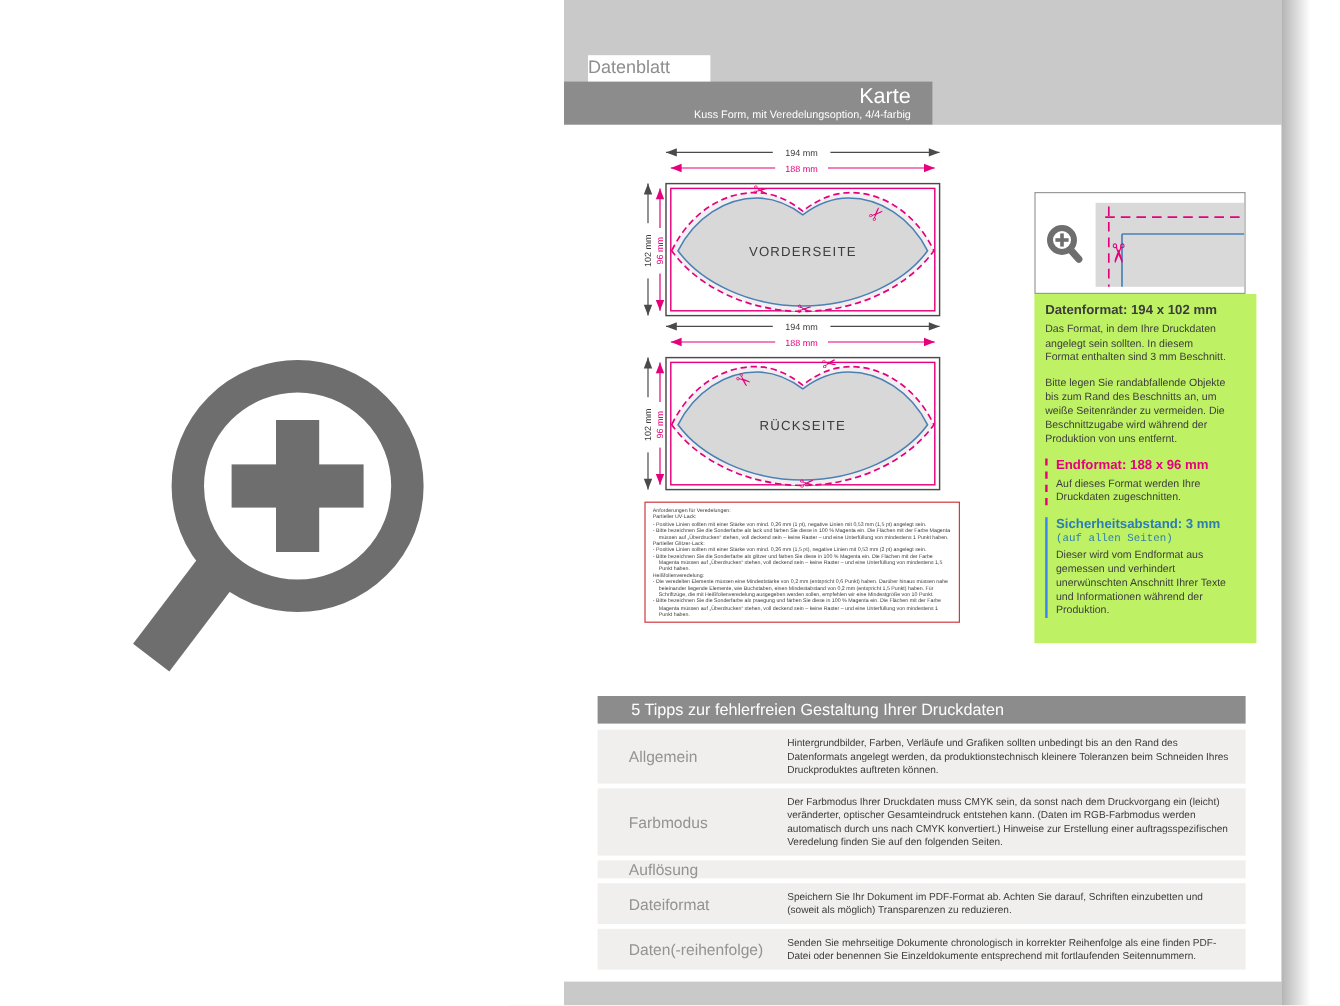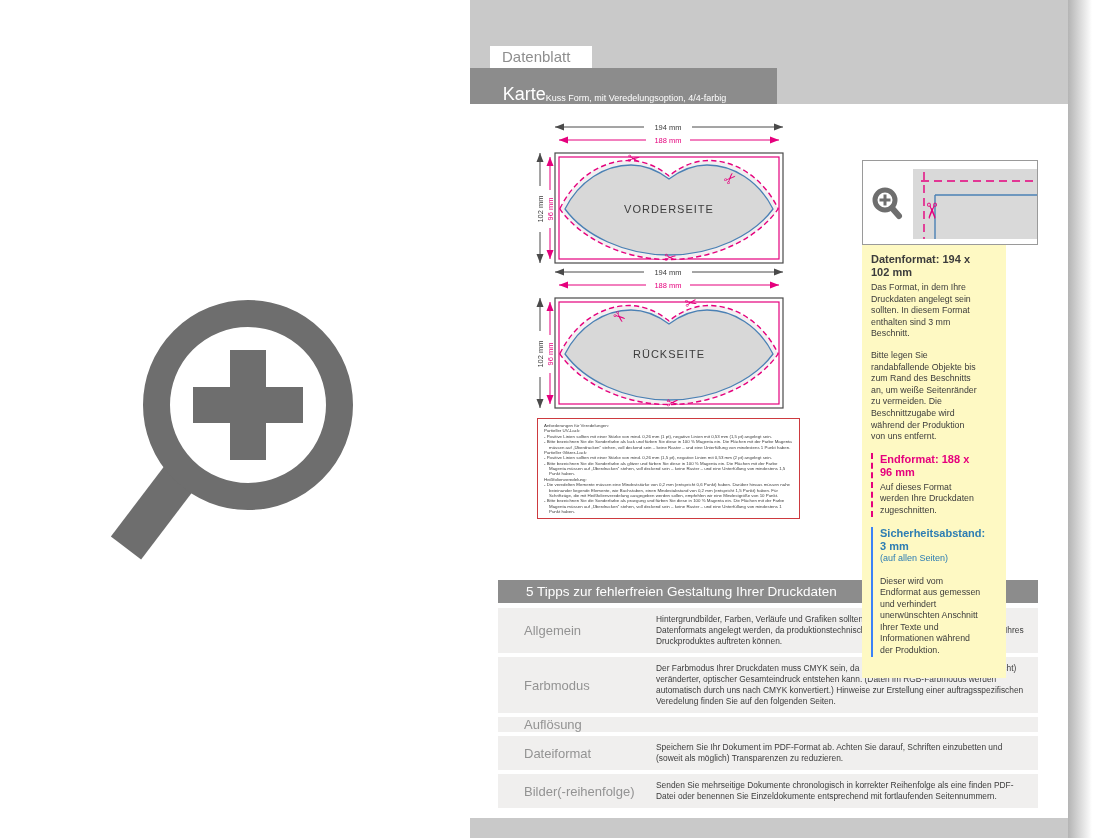--- a/index.html
+++ b/index.html
@@ -8,53 +8,53 @@
 
   
   .big-zoom{position:absolute;left:110px;top:270px;}
 
   
   .page{position:absolute;left:470px;top:0;width:598px;height:838px;background:#c9c9c9;}
   .page-shadow{position:absolute;left:1068px;top:0;width:24px;height:838px;
     background:linear-gradient(to right, rgba(130,130,130,.6), rgba(255,255,255,0));}
 
   .tab{position:absolute;left:20px;top:46px;width:102px;height:30px;background:#ffffff;
-    color:#8e8e8e;font-size:15px;line-height:22px;padding-left:12px;box-sizing:border-box;}
+    color:#8e8e8e;font-size:15px;line-height:22px;padding-left:0;box-sizing:border-box;}
   .titlebar{position:absolute;left:0;top:68px;width:307px;height:36px;background:#8c8c8c;
-    color:#ffffff;display:flex;align-items:flex-end;justify-content:center;
+    color:#ffffff;display:flex;flex-direction:column;align-items:flex-end;justify-content:center;
     padding-right:18px;box-sizing:border-box;}
   .titlebar .t1{font-size:18px;line-height:19px;}
   .titlebar .t2{font-size:9px;line-height:11px;}
 
   .content{position:relative;margin-top:104px;background:#ffffff;min-height:700px;
     padding-bottom:6px;width:598px;box-sizing:border-box;}
 
   .diagram{position:absolute;left:60px;}
   .diagram.front{top:14px;}
   .diagram.back{top:159px;}
 
   .reqbox{position:absolute;left:67px;top:314px;width:263px;border:1px solid #cd3a3f;
     box-sizing:border-box;padding:4px 6px;background:#ffffff;}
   .req-line{font-size:4.4px;line-height:1.22;color:#3c3c3c;}
   .req-line.bullet{padding-left:5px;text-indent:-5px;}
   .req-line.bullet::before{content:"- ";}
 
   .inset{position:absolute;left:392px;top:56px;width:176px;height:85px;background:#ffffff;
     border:1px solid #9a9a9a;box-sizing:border-box;}
 
-  .panel{position:absolute;left:392px;top:141px;width:144px;background:#fef9c3;
+  .panel{position:absolute;left:392px;top:141px;width:185px;background:#bef264;
     box-sizing:border-box;padding:8px 25px 10px 9px;}
   .panel h3{margin:0 0 3px 0;font-size:11px;line-height:13px;}
   .panel p{margin:0 0 10px 0;font-size:8.8px;line-height:11.6px;}
   .blk-daten h3{color:#3c3c3c;}
   .blk-end{border-left:2px dashed #e5007d;padding-left:7px;margin-bottom:10px;}
   .blk-end h3{color:#e5007d;}
   .blk-safe{border-left:2px solid #3b82f6;padding-left:7px;}
   .blk-safe h3{color:#2d7db3;margin-bottom:0;}
-  .blk-safe .sub{color:#2d7db3;font-size:9px;line-height:11px;margin-bottom:12px;}
+  .blk-safe .sub{color:#2d7db3;font-size:9px;line-height:11px;margin-bottom:2px;font-family:Liberation Mono, monospace;}
   .blk-safe p{margin-bottom:11px;}
 
   .tips-wrap{margin:0 30px 0 28px;padding-top:476px;}
   .tips-bar{height:23px;background:#8c8c8c;color:#ffffff;font-size:13.5px;line-height:23px;
     padding-left:28px;box-sizing:border-box;}
   .tips-table{margin-top:5px;}
   .tip-row{display:flex;background:#f0efee;margin-bottom:4px;align-items:center;}
   .tip-label{width:158px;min-width:158px;padding-left:26px;box-sizing:border-box;
     color:#939393;font-size:13px;}
   .tip-text{flex:1;font-size:8.4px;line-height:11px;color:#3c3c3c;padding:6px 10px 6px 0;}
@@ -227,21 +227,21 @@
             <div class="tip-row">
               <div class="tip-label">Auflösung</div>
             </div>
 
             <div class="tip-row">
               <div class="tip-label">Dateiformat</div>
               <div class="tip-text">Speichern Sie Ihr Dokument im PDF-Format ab. Achten Sie darauf, Schriften einzubetten und (soweit als möglich) Transparenzen zu reduzieren.</div>
             </div>
 
             <div class="tip-row">
-              <div class="tip-label">Bilder(-reihenfolge)</div>
+              <div class="tip-label">Daten(-reihenfolge)</div>
               <div class="tip-text">Senden Sie mehrseitige Dokumente chronologisch in korrekter Reihenfolge als eine finden PDF-Datei oder benennen Sie Einzeldokumente entsprechend mit fortlaufenden Seitennummern.</div>
             </div>
           </div>
       </div>
 
     </div>
   </div>
 
   <div class="page-shadow"></div>
 </div>

